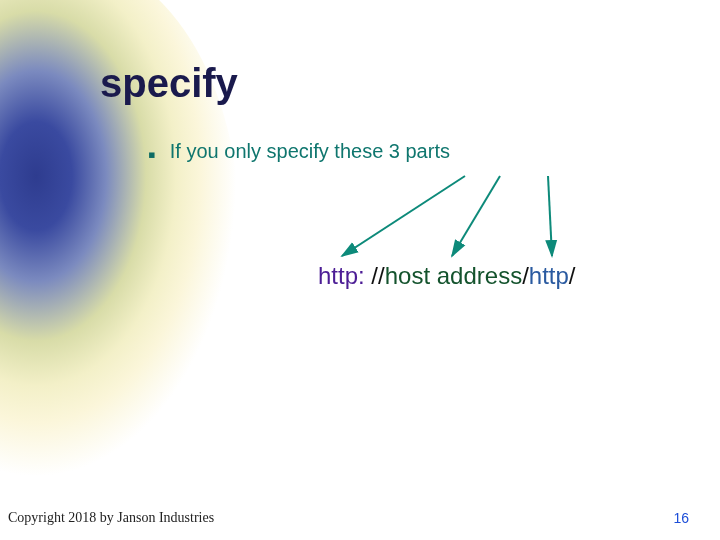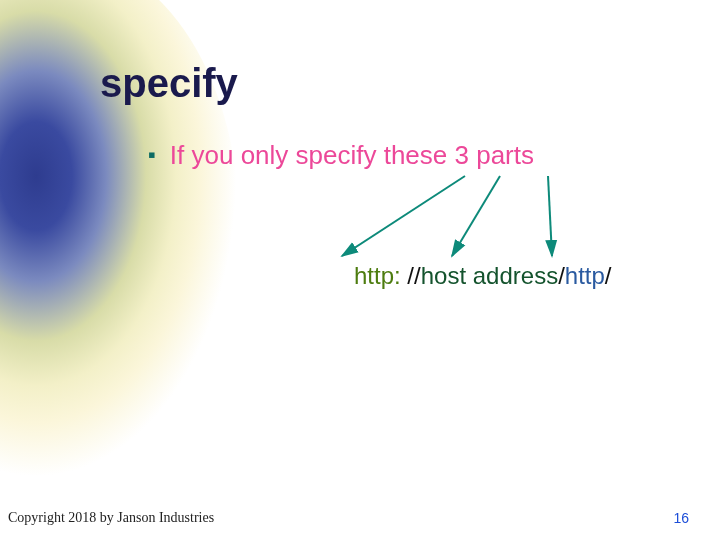--- a/index.html
+++ b/index.html
@@ -48,31 +48,31 @@
     display: flex;
     align-items: flex-start;
     gap: 14px;
   }
   .bullet-marker {
     color: #0d6b63;
     font-size: 22px;
     line-height: 1.4;
   }
   .bullet-text {
-    font-size: 26px;
-    color: #ec4899;
+    font-size: 20px;
+    color: #0f766e;
   }
   .url-line {
     position: absolute;
     left: 318px;
     top: 262px;
     font-size: 24px;
     white-space: nowrap;
   }
-  .url-line .p1 { color: #4d7c0f; margin-left: 36px; }
+  .url-line .p1 { color: #4c1d95; }
   .url-line .p2 { color: #14532d; }
   .url-line .p3 { color: #2a5aa0; }
   .url-line .slash { color: #111; }
   .body-text {
     position: absolute;
     left: 220px;
     top: 352px;
     font-size: 28px;
     color: #111;
     line-height: 1.35;

